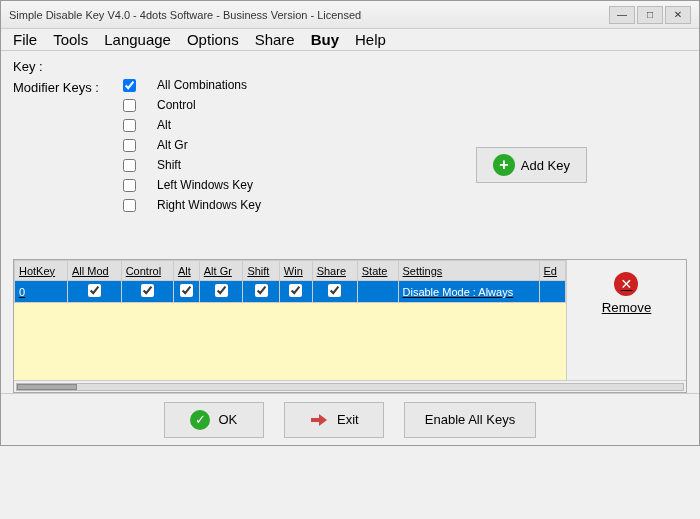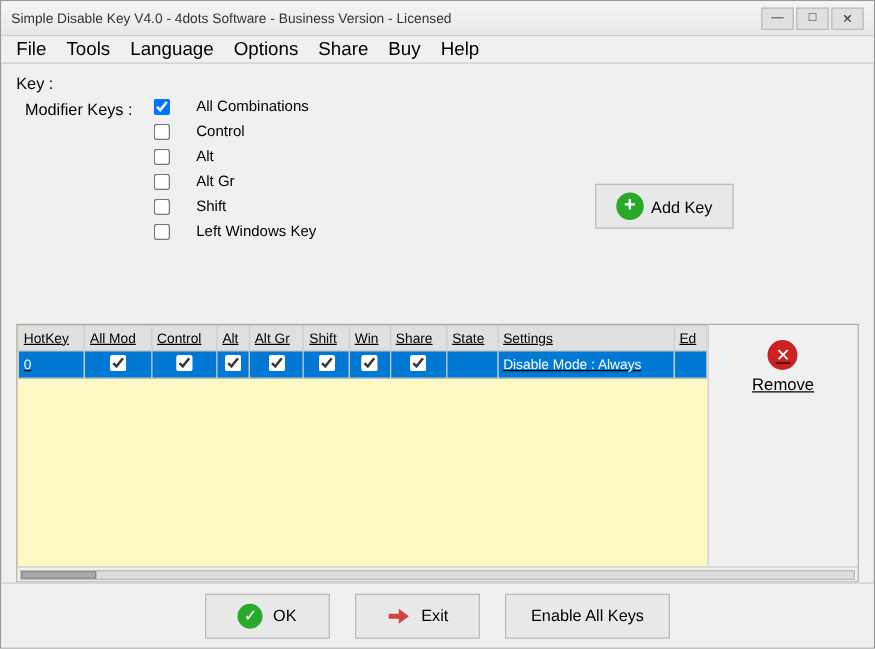--- a/index.html
+++ b/index.html
@@ -6,21 +6,21 @@
     body {
       font-family: 'Segoe UI', Tahoma, Geneva, Verdana, sans-serif;
       font-size: 12px;
       background: #f0f0f0;
       width: 700px;
       height: 519px;
       overflow: hidden;
     }
     .window {
       width: 700px;
-      height: 519px;
+      height: 446px;
       background: #f0f0f0;
       border: 1px solid #999;
       display: flex;
       flex-direction: column;
     }
     .title-bar {
       background: linear-gradient(to bottom, #f5f5f5, #e8e8e8);
       border-bottom: 1px solid #ccc;
       padding: 4px 8px;
       display: flex;
@@ -56,21 +56,21 @@
       gap: 0;
       height: 22px;
       align-items: center;
     }
     .menu-item {
       padding: 2px 8px;
       font-size: 15px;
       cursor: pointer;
       color: #000;
     }
-    .menu-item.bold { font-weight: normal; }
+    .menu-item.bold { font-weight: bold; }
     .key-row {
       display: flex;
       align-items: center;
       gap: 10px;
       margin-bottom: 4px;
     }
     .key-label {
       font-size: 13px;
       min-width: 100px;
     }
@@ -84,21 +84,20 @@
     }
     .modifier-section {
       display: flex;
       align-items: flex-start;
       gap: 10px;
     }
     .modifier-label {
       font-size: 13px;
       min-width: 100px;
       padding-top: 2px;
-      text-align: center;
     }
     .modifier-options {
       display: flex;
       flex-direction: column;
       gap: 6px;
     }
     .modifier-option {
       display: flex;
       align-items: center;
       gap: 21px;
@@ -350,20 +349,24 @@
             <input type="checkbox" class="cell-checkbox" style="">
             <span>Alt Gr</span>
           </label>
           <label class="modifier-option">
             <input type="checkbox" class="cell-checkbox" style="">
             <span>Shift</span>
           </label>
           <label class="modifier-option">
             <input type="checkbox" class="cell-checkbox" style="">
             <span>Left Windows Key</span>
+          </label>
+          <label class="modifier-option">
+            <input type="checkbox" class="cell-checkbox" style="">
+            <span>Right Windows Key</span>
           </label>
         </div>
       </div>
 
       <button class="add-key-btn">
         <div class="add-icon">+</div>
         <span>Add Key</span>
       </button>
     </div>
 

